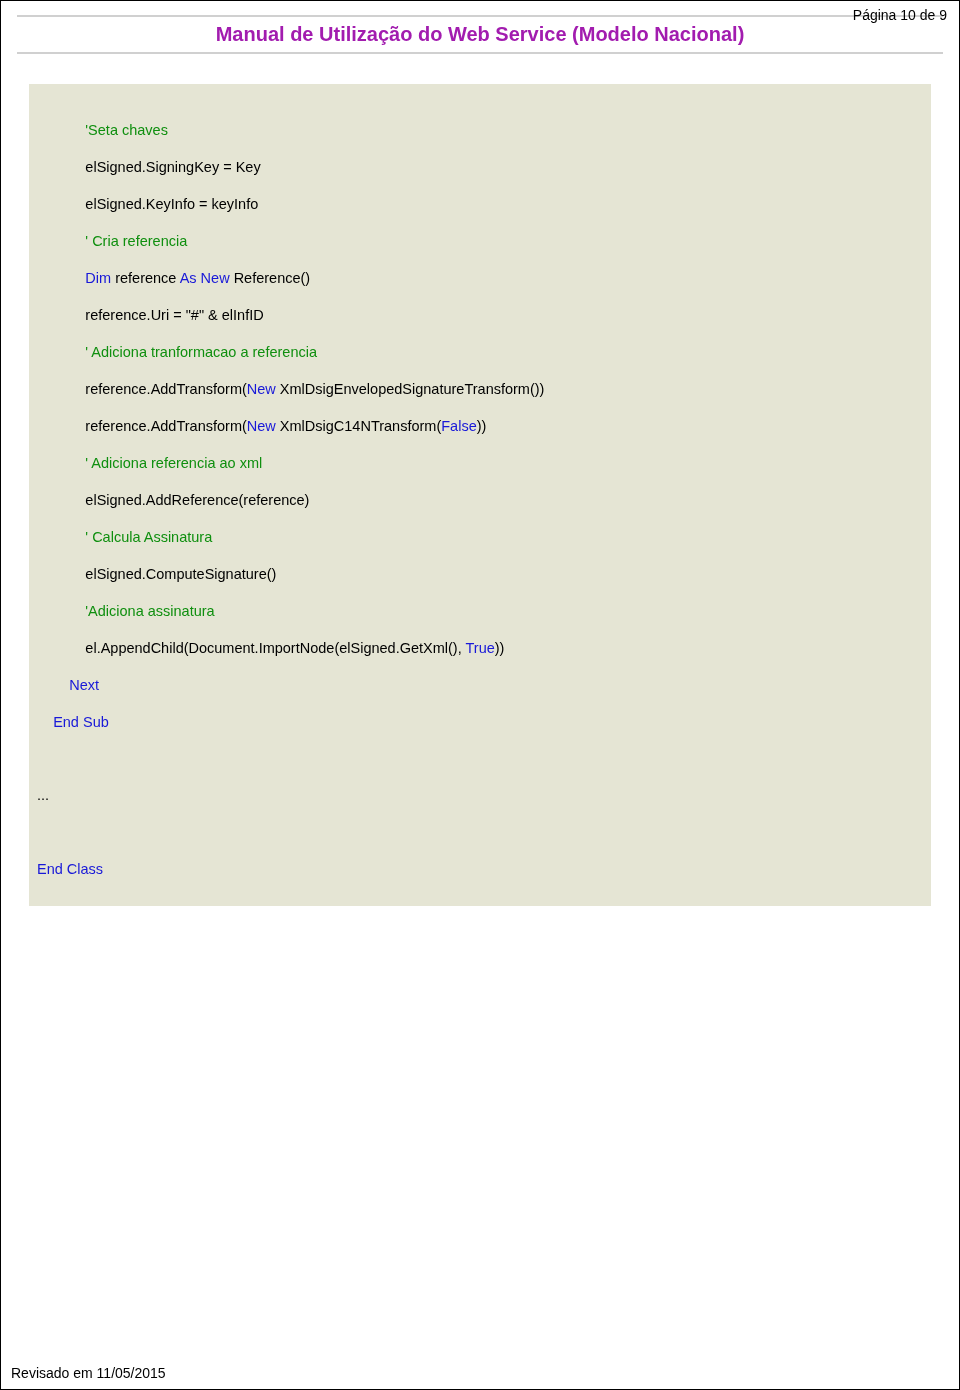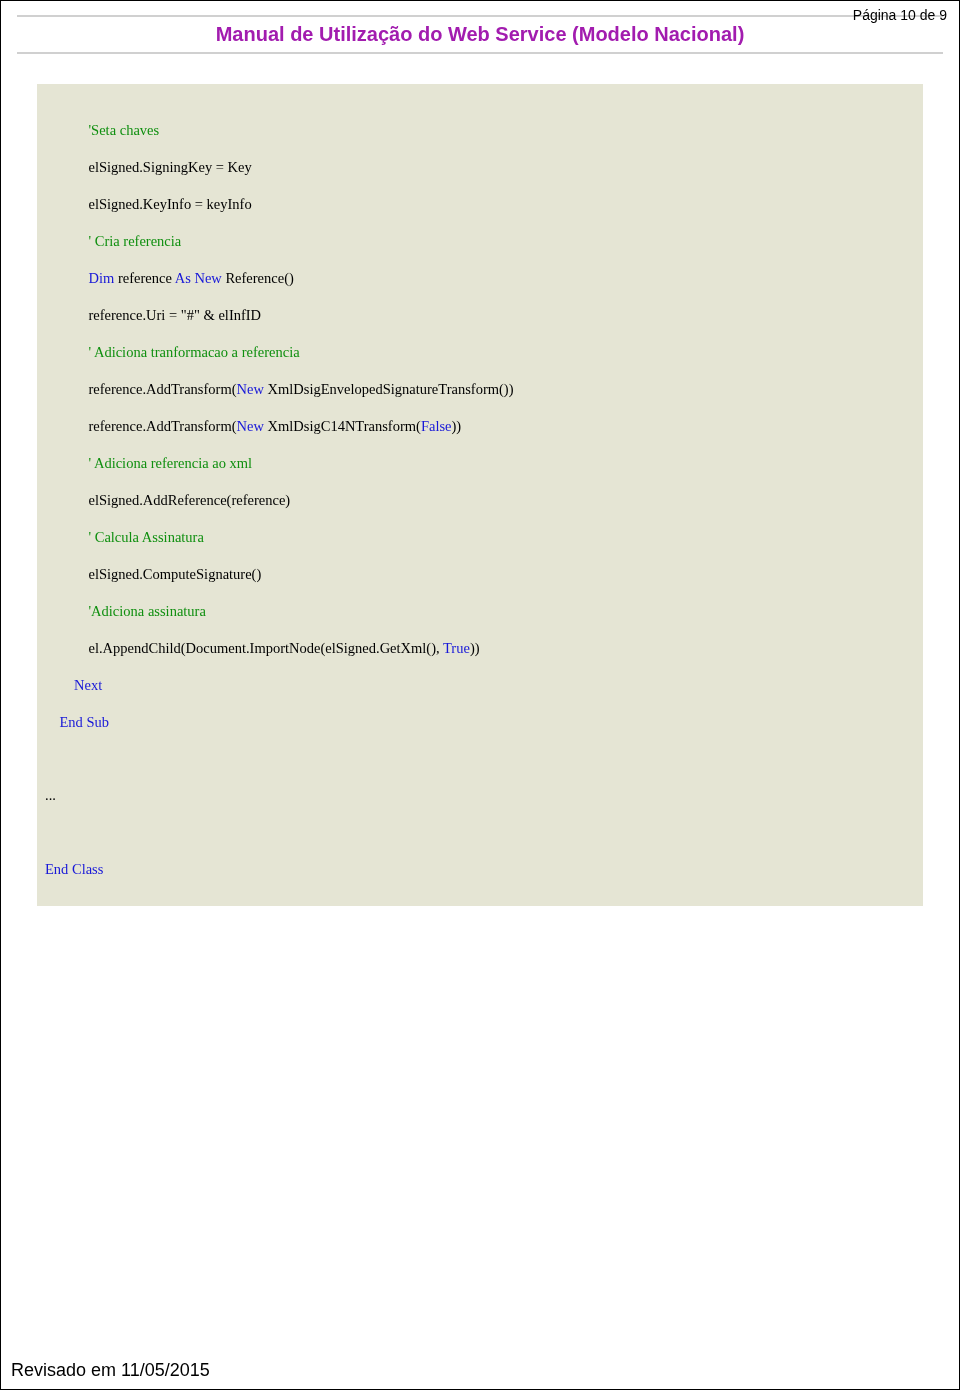--- a/index.html
+++ b/index.html
@@ -57,37 +57,37 @@
     font-weight: bold;
     color: #a21caf;
     padding: 2px 0 6px 0;
   }
   .divider2 {
     border: none;
     border-top: 2px solid #d0d0d0;
     margin: 0 0 30px 0;
   }
   .code-block {
-    margin: 0 36px;
+    margin: 0 28px;
     background: #e5e5d4;
     padding: 28px 8px 18px 8px;
-    font-family: Liberation Serif, serif;
+    font-family: Liberation Sans, sans-serif;
     font-size: 14.5px;
     line-height: 2.55;
     color: #000;
     white-space: pre;
     overflow: hidden;
   }
   .kw { color: #1818d8; }
   .cm { color: #0f8f0f; }
   .footer {
     position: absolute;
     bottom: 8px;
     left: 10px;
-    font-size: 18px;
+    font-size: 14px;
     color: #000;
   }
 </style>
 </head>
 <body>
 
 <div class="page-number">Página 10 de 9</div>
 
 <div class="header">
   <hr class="divider">

